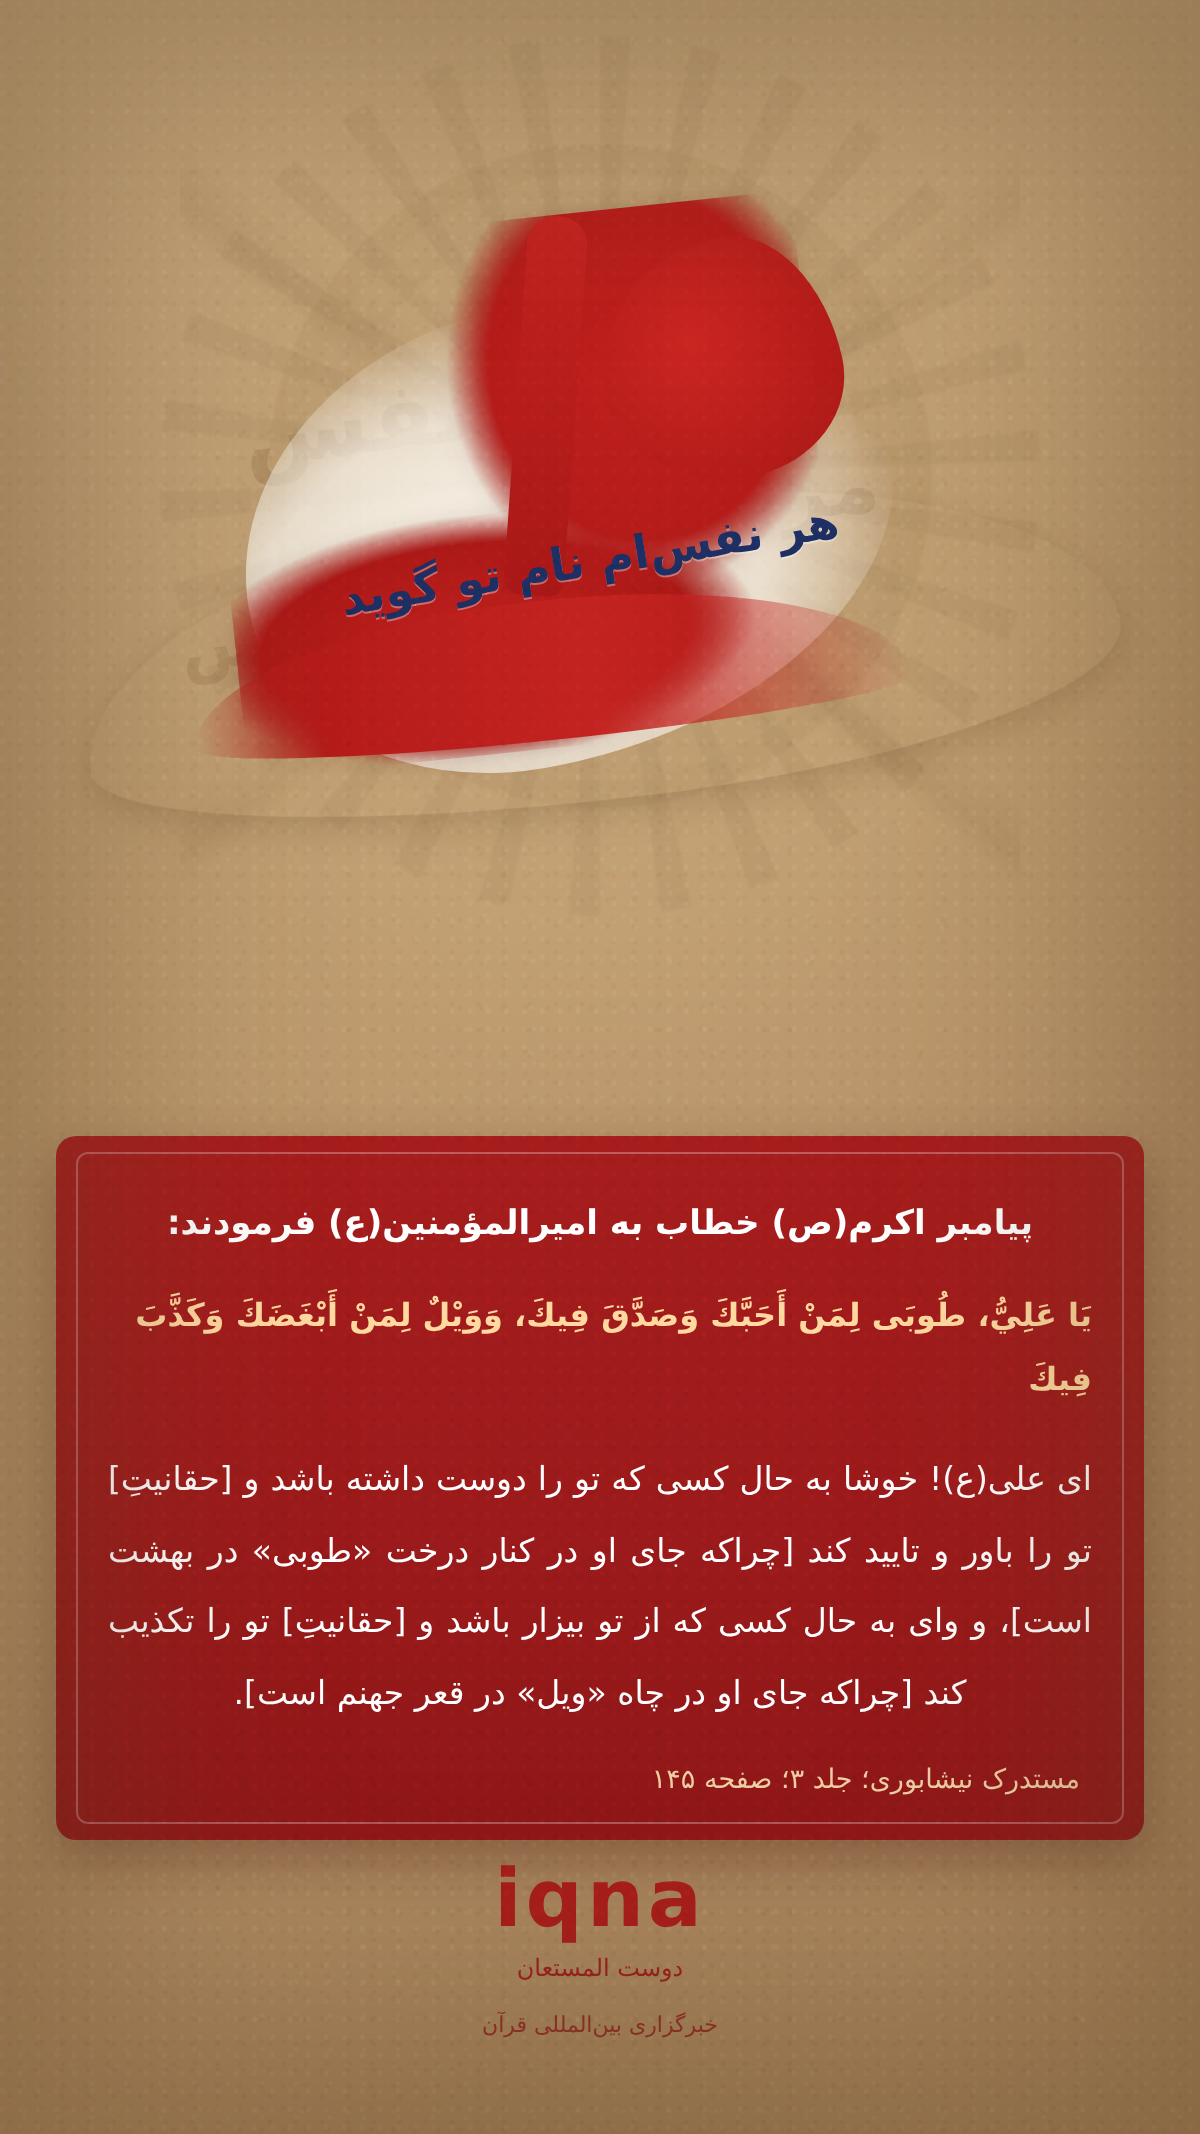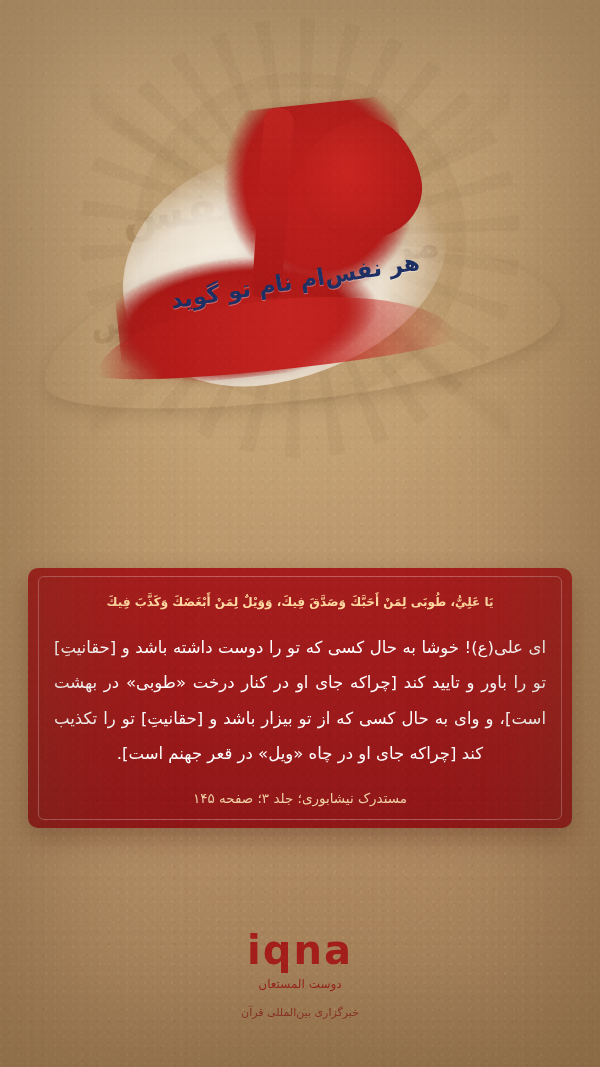--- a/index.html
+++ b/index.html
@@ -202,39 +202,39 @@
   }
   .lede {
     text-align: center;
     font-size: 17px;
     font-weight: 700;
     line-height: 1.9;
     margin: 6px 0 14px 0;
     color: #ffffff;
   }
   .arabic {
-    text-align: center;
-    font-size: 12px;
+    text-align: right;
+    font-size: 16px;
     line-height: 2;
     color: #ffd9a0;
     font-weight: 700;
     margin: 0 0 16px 0;
     direction: rtl;
   }
   .body {
     text-align: justify;
     text-align-last: center;
     font-size: 16.5px;
     line-height: 2.15;
     color: #ffffff;
     margin: 12px 0 18px 0;
     direction: rtl;
   }
   .source {
-    text-align: center;
+    text-align: right;
     font-size: 13.5px;
     color: #f0cfa4;
     direction: rtl;
     margin: 4px 6px 2px 6px;
   }
 
   
   .logo {
     position: absolute;
     left: 0; right: 0;
@@ -280,20 +280,21 @@
 
     <div class="stroke-red"></div>
     <div class="red-swash"></div>
     <div class="red-alef"></div>
     <div class="red-ein"></div>
 
     <div class="script-blue">هر نفس‌ام نام تو گوید</div>
   </div>
 
   <div class="card">
+    <div class="lede">پیامبر اکرم(ص) خطاب به امیرالمؤمنین(ع) فرمودند:</div>
     <div class="arabic">يَا عَلِيُّ، طُوبَى لِمَنْ أَحَبَّكَ وَصَدَّقَ فِيكَ، وَوَيْلٌ لِمَنْ أَبْغَضَكَ وَكَذَّبَ فِيكَ</div>
     <div class="body">ای علی(ع)! خوشا به حال کسی که تو را دوست داشته باشد و [حقانیتِ] تو را باور و تایید کند [چراکه جای او در کنار درخت «طوبی» در بهشت است]، و وای به حال کسی که از تو بیزار باشد و [حقانیتِ] تو را تکذیب کند [چراکه جای او در چاه «ویل» در قعر جهنم است].</div>
     <div class="source">مستدرک نیشابوری؛ جلد ۳؛ صفحه ۱۴۵</div>
   </div>
 
   <div class="logo">
     <div class="logo-mark">iqna</div>
     <div class="logo-sub">دوست المستعان</div>
     <div class="logo-sub2">خبرگزاری بین‌المللی قرآن</div>
   </div>

